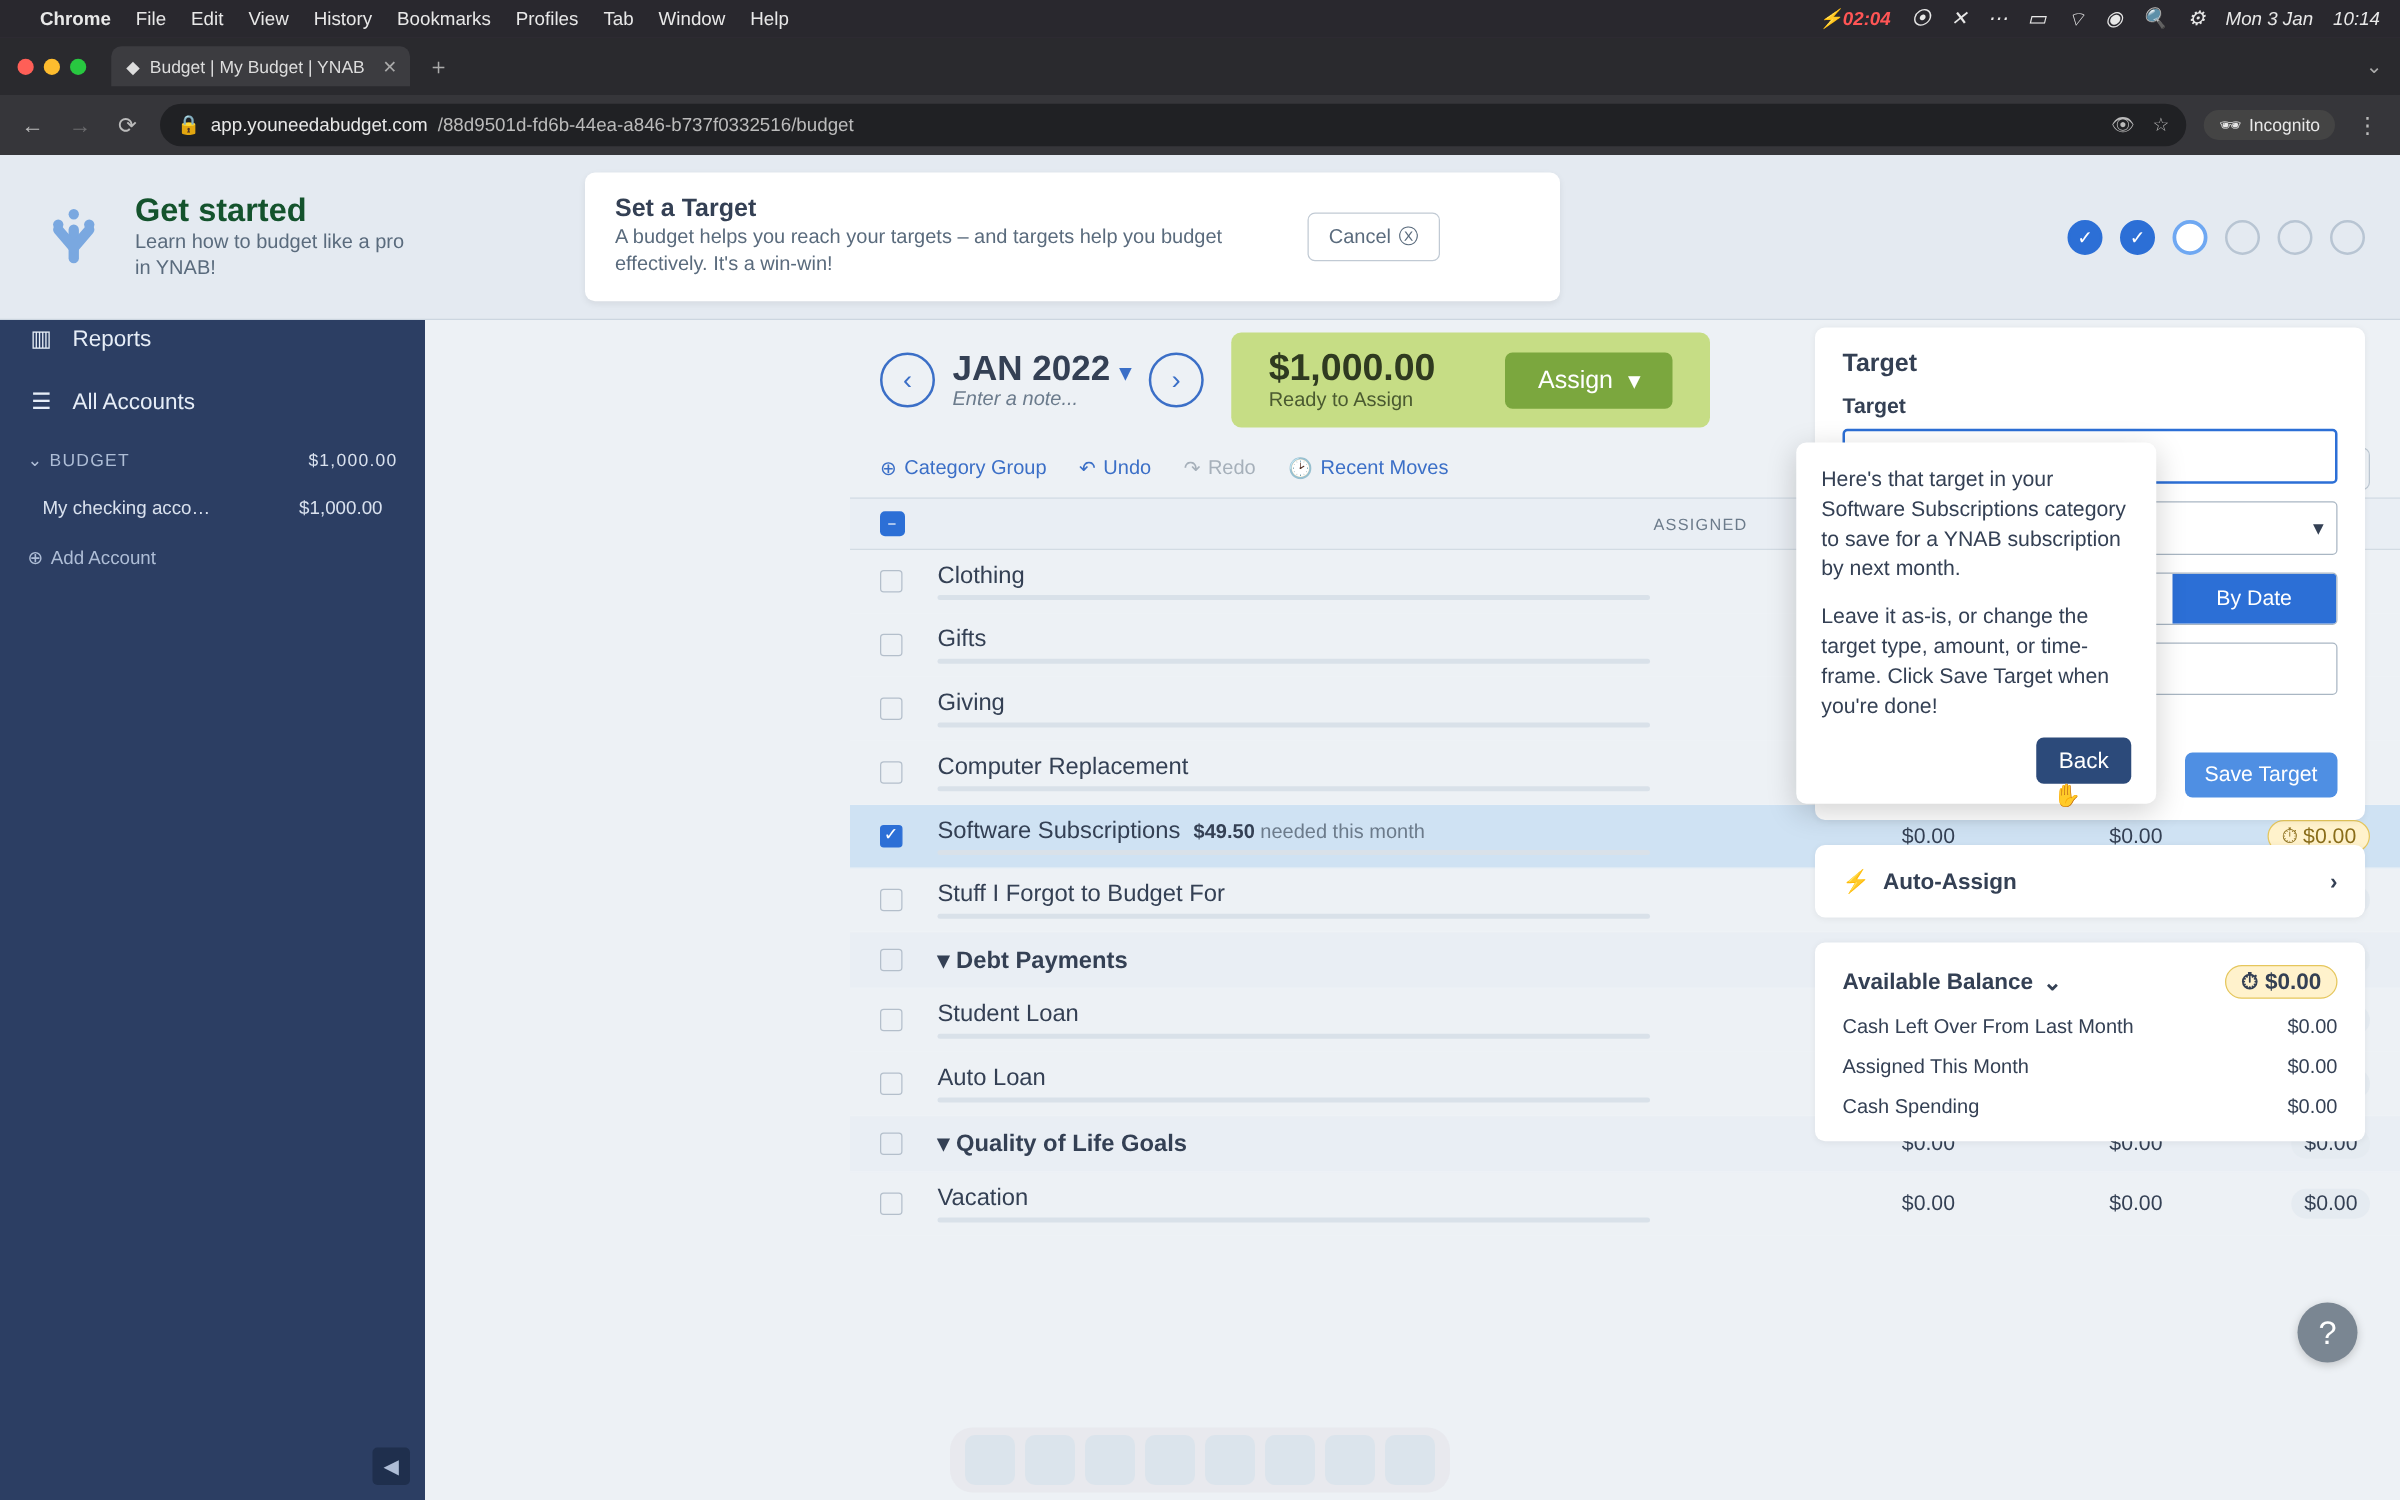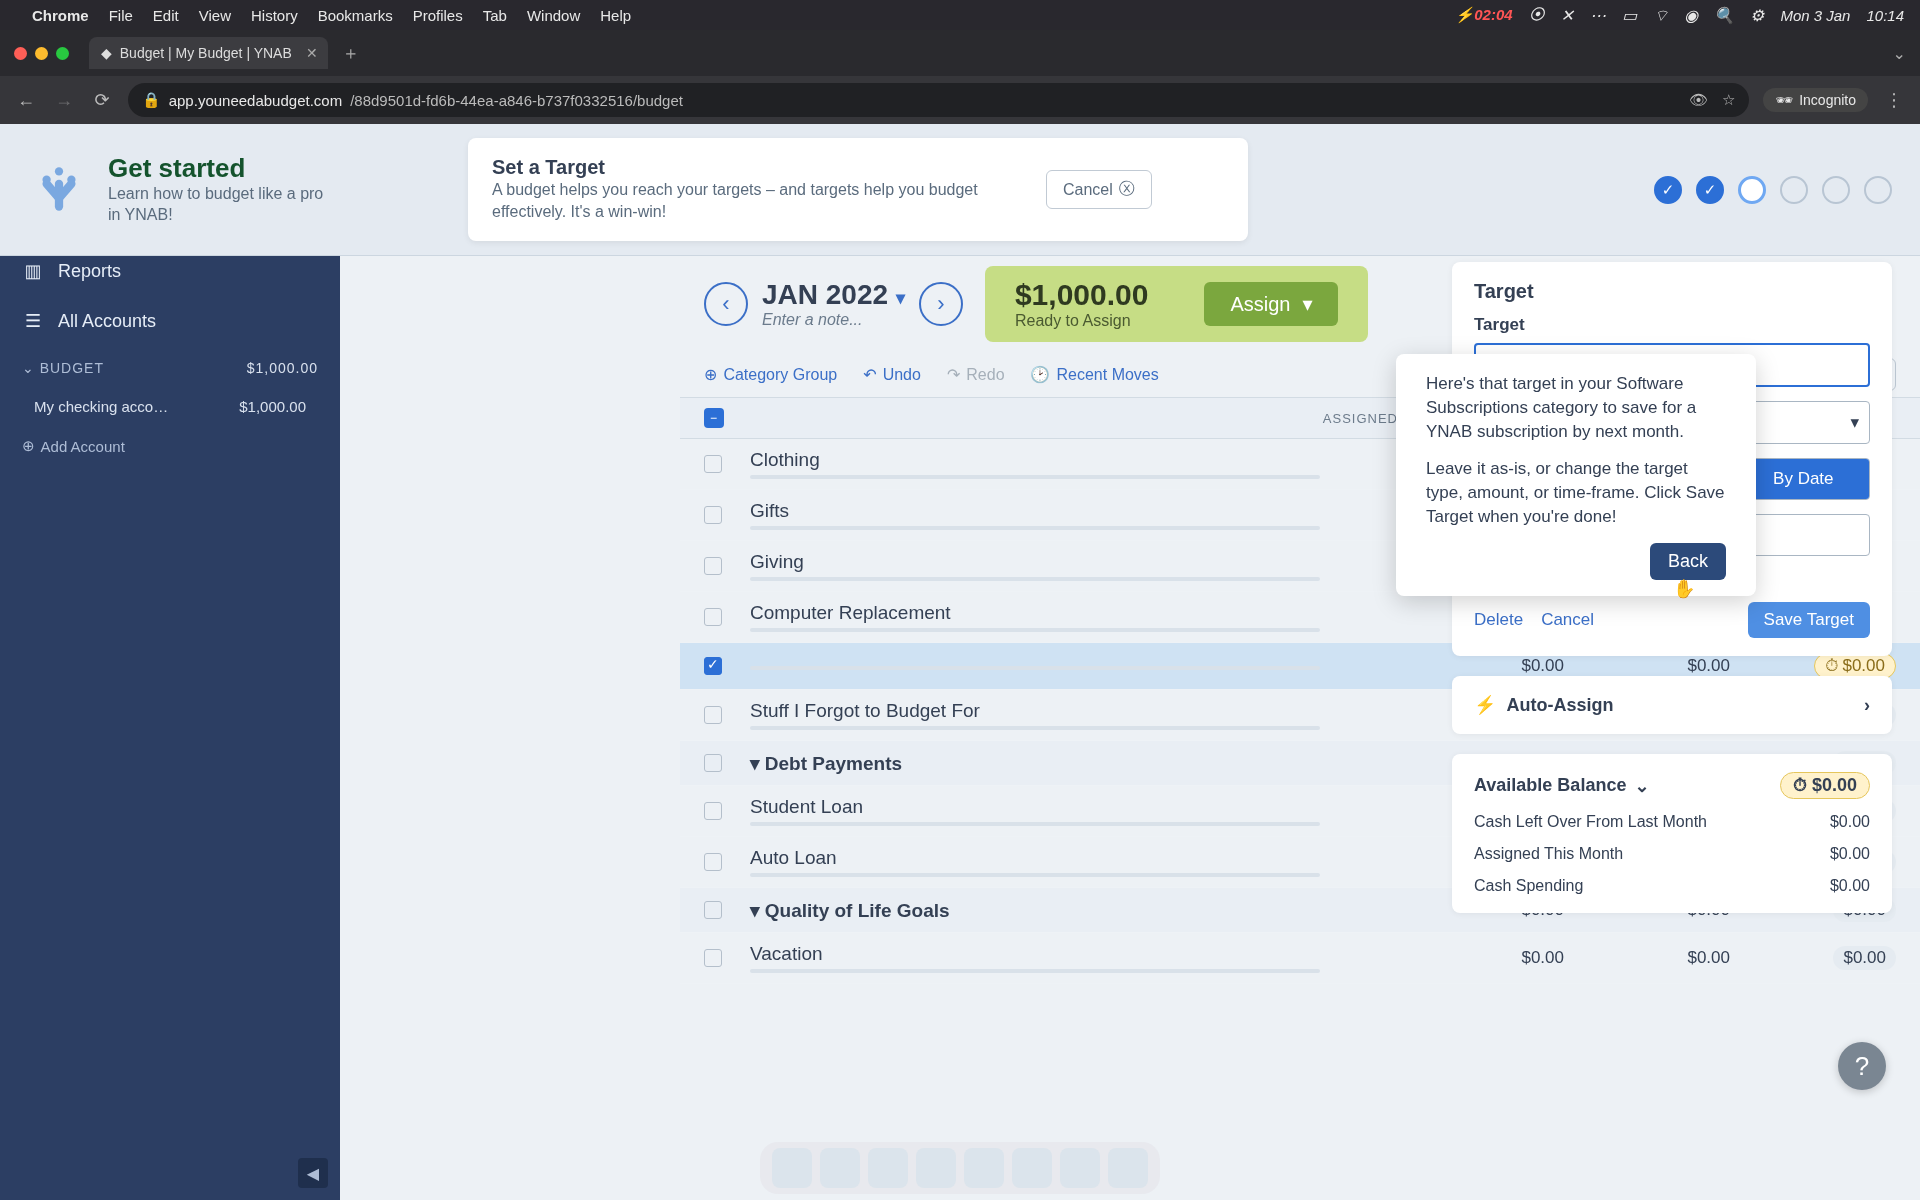--- a/index.html
+++ b/index.html
@@ -126,21 +126,21 @@
 .panel .link{color:#3b6fc7; font-size:17px;}
 .panel .save{margin-left:auto; background:#4f8fe3; color:#fff; border-radius:6px; padding:8px 16px; font-size:17px;}
 .panel .autoassign{display:flex; align-items:center; gap:10px; font-size:18px; font-weight:700; color:#344054;}
 .panel .autoassign .chev{margin-left:auto; color:#344054;}
 .panel .avail-row{display:flex; align-items:center; font-size:18px; color:#344054; font-weight:700;}
 .panel .avail-row .chev{margin-left:8px;}
 .panel .avail-row .pill{margin-left:auto; background:#fff2cc; border:1px solid #e5c65c; border-radius:16px; padding:2px 12px; color:#344054;}
 .panel .line{display:flex; justify-content:space-between; font-size:16px; color:#344054; margin-top:14px;}
 
 
-.popover{position:absolute; top:230px; left:716px; width:360px; background:#fff; border-radius:8px; box-shadow:0 6px 24px rgba(0,0,0,.18); padding:18px 30px 16px; z-index:50;}
+.popover{position:absolute; top:230px; left:757px; width:288px; background:#fff; border-radius:8px; box-shadow:0 6px 24px rgba(0,0,0,.18); padding:18px 20px 16px; z-index:50;}
 .popover p{font-size:17px; color:#344054; line-height:1.4; margin-bottom:14px;}
 .popover .back{background:#2c4a7a; color:#fff; border-radius:6px; padding:8px 18px; font-size:18px; float:right;}
 .popover .pointer{cursor:pointer; position:absolute; right:60px; bottom:-4px; font-size:18px; color:#333;}
 .popover::after{content:""; position:absolute; right:-10px; top:60px; border:10px solid transparent; border-left-color:#fff;}
 
 
 .dock{position:absolute; bottom:6px; left:50%; transform:translateX(-50%); background:rgba(230,230,235,.7); border-radius:18px; padding:6px 12px; display:flex; gap:8px;}
 .dock span{width:40px;height:40px;border-radius:8px;background:#dbe4ec; display:inline-block;}
 
 
@@ -387,20 +387,21 @@
     </div>
     <div class="r">$0.</div>
     <div class="r"></div>
     <div class="r"></div>
         </div>
         <div class="row selected">
     <div>
             <div class="cb checked"></div>
           </div>
     <div>
+      <div class="name">Software Subscriptions &nbsp;<span class="sub"><span class="b">$49.50</span> needed this month</span></div>
       <div class="bar"></div>
     </div>
     <div class="r">$0.00</div>
     <div class="r">$0.00</div>
     <div class="r"><span class="pill warn">$0.00</span></div>
         </div>
         <div class="row">
     <div>
             <div class="cb"></div>
           </div>

